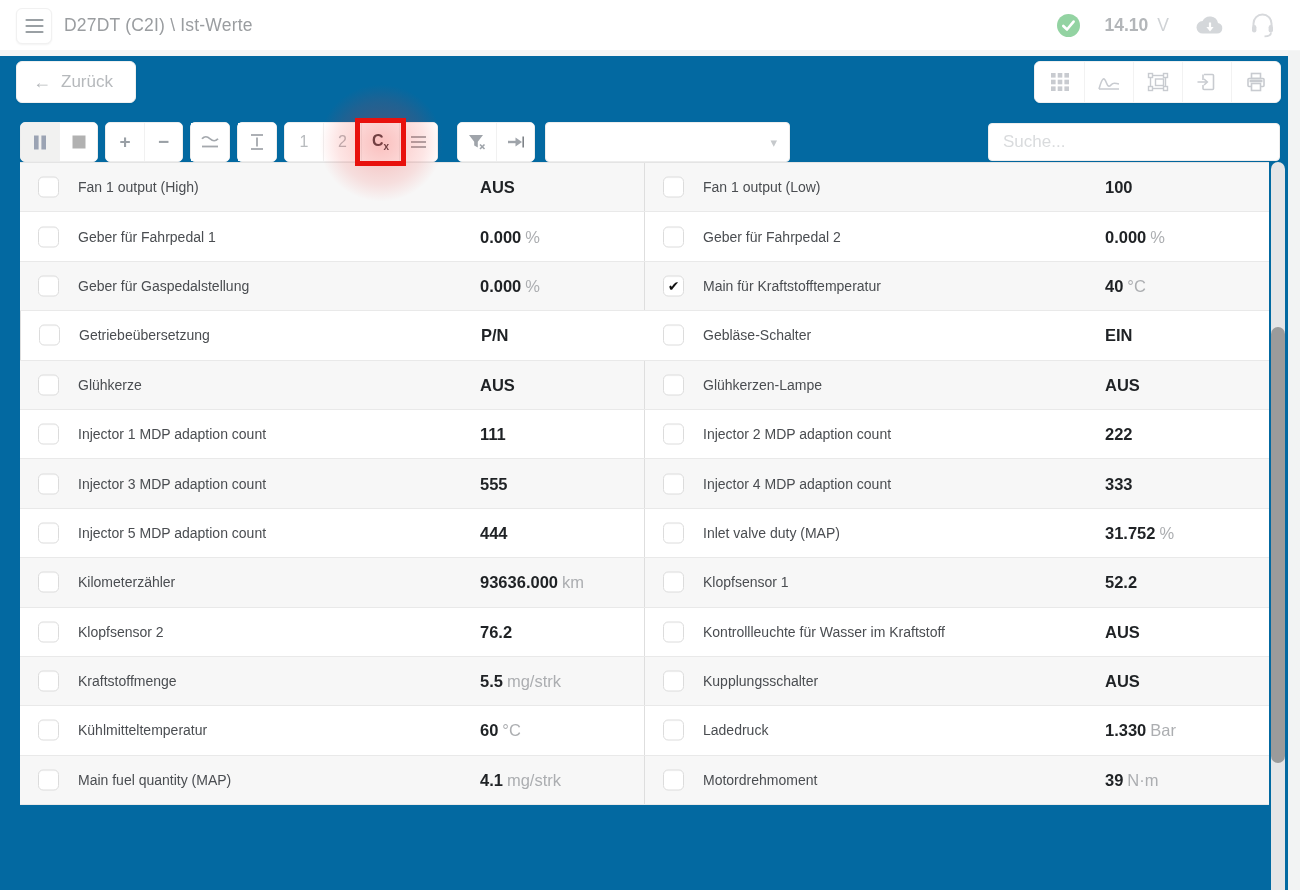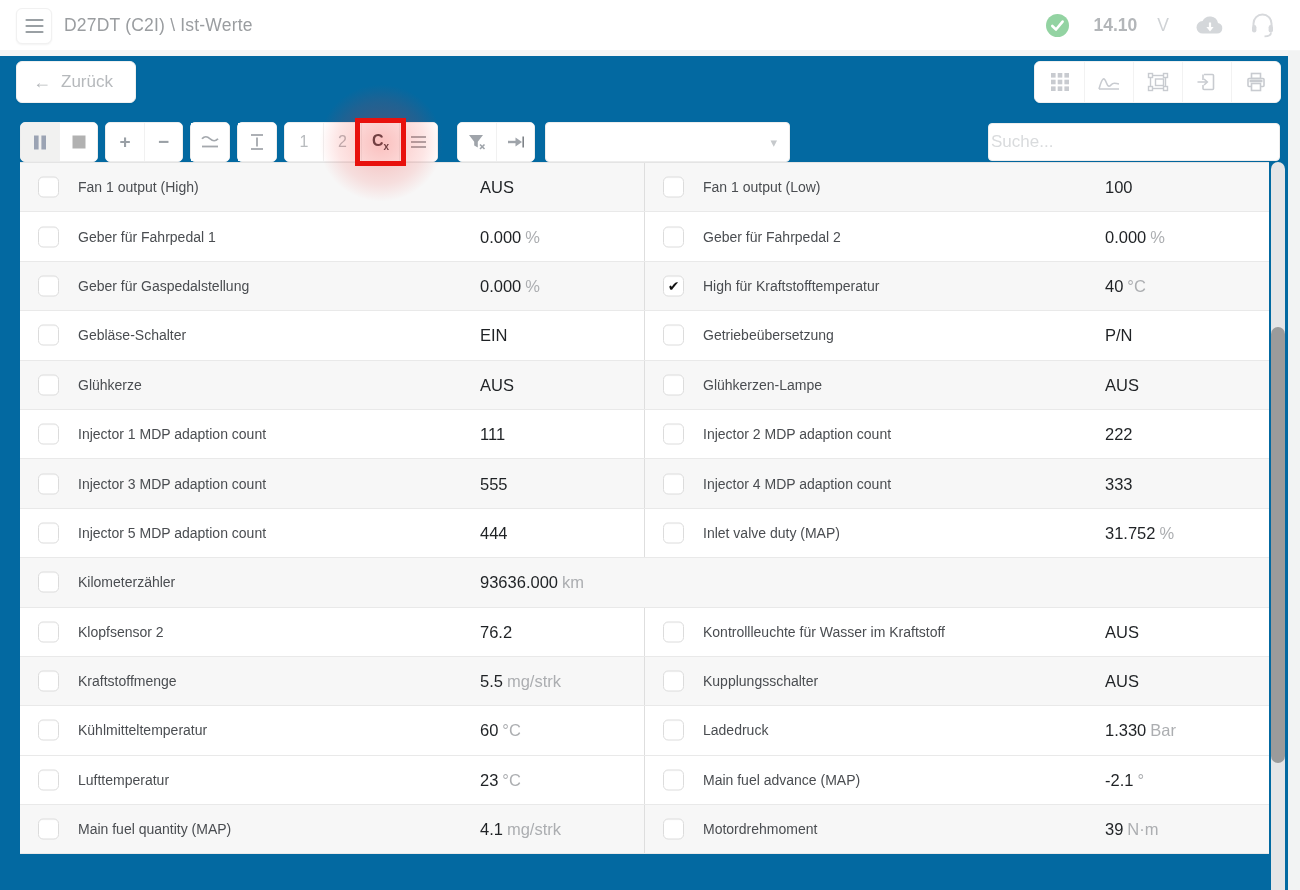--- a/index.html
+++ b/index.html
@@ -5,21 +5,21 @@
   * { margin:0; padding:0; box-sizing:border-box; }
   html,body { width:1300px; height:890px; }
   body { font-family:"Liberation Sans","DejaVu Sans",sans-serif; background:#fff; }
   #app { position:relative; width:1300px; height:890px; background:#0369a1; overflow:hidden; }
 
   
   .topbar { position:absolute; top:0; left:0; width:1300px; height:50px; background:#fff; display:flex; align-items:center; }
   .hamburger-btn { position:absolute; left:16px; top:8px; width:36px; height:36px; background:#fff; border:1px solid #f1f1f1; border-radius:6px; box-shadow:0 1px 2px rgba(0,0,0,.05); display:flex; align-items:center; justify-content:center; cursor:pointer; }
   .page-title { position:absolute; left:64px; top:0; height:50px; display:flex; align-items:center; font-size:17.5px; color:#9a9da0; letter-spacing:.2px; }
   .top-right { position:absolute; right:24px; top:0; height:50px; display:flex; align-items:center; gap:25px; }
-  .volt-wrap { display:flex; align-items:baseline; gap:20px; font-size:17.5px; }
+  .volt-wrap { display:flex; align-items:baseline; gap:9px; font-size:17.5px; }
   .volt-val { color:#b3b6b9; font-weight:600; }
   .volt-unit { color:#cfd2d5; }
   .band { position:absolute; top:50px; left:0; width:1300px; height:6px; background:#f5f6f6; }
 
   
   .back-btn { position:absolute; left:16px; top:61px; height:42px; padding:0 22px 0 16px; background:#fff; border:1px solid #f0f0f0; border-radius:6px; box-shadow:0 1px 3px rgba(0,0,0,.05); display:flex; align-items:center; gap:10px; font-size:17px; color:#b6b9bc; cursor:pointer; }
   .back-arrow { font-size:18px; color:#b6b9bc; }
   .view-group { position:absolute; top:61px; right:19px; height:42px; display:flex; background:#fff; border:1px solid #f0f0f0; border-radius:6px; box-shadow:0 1px 3px rgba(0,0,0,.05); overflow:hidden; }
   .view-btn { width:49px; height:40px; display:flex; align-items:center; justify-content:center; border-left:1px solid #f2f2f2; cursor:pointer; background:#fff; }
   .view-btn:first-child { border-left:none; }
@@ -31,39 +31,39 @@
   .tb-btn:first-child { border-left:none; border-radius:4px 0 0 4px; }
   .tb-btn:last-child { border-radius:0 4px 4px 0; }
   .tb-btn.active { background:#f1f1f0; }
   .glyph-btn { font-weight:700; color:#9aa0a6; font-size:19px; }
   .num-label { font-size:16px; color:#b8bbbe; }
   .cx-label { font-size:16px; font-weight:700; color:#43474c; }
   .cx-label sub { font-size:10px; font-weight:700; }
   .gap-lg { margin-left:12px; }
   .dropdown { width:245px; height:40px; background:#fff; border:1px solid #ededed; border-radius:4px; box-shadow:0 1px 2px rgba(0,0,0,.04); display:flex; align-items:center; justify-content:flex-end; padding:0 12px; color:#555; font-size:15px; cursor:pointer; margin-left:3px; }
   .caret { color:#c6c9cc; font-size:13px; }
-  .search-input { margin-left:auto; width:292px; height:38px; border:1px solid #ededed; border-radius:4px; box-shadow:0 1px 2px rgba(0,0,0,.03); padding:0 2px; font-size:17px; color:#555; font-family:inherit; outline:none; }
+  .search-input { margin-left:auto; width:292px; height:38px; border:1px solid #ededed; border-radius:4px; box-shadow:0 1px 2px rgba(0,0,0,.03); padding:0 14px; font-size:17px; color:#555; font-family:inherit; outline:none; }
   .search-input::placeholder { color:#d9dbdd; }
 
   
   .hl-anchor { position:absolute; inset:0; pointer-events:none; }
   .hl-glow { position:absolute; left:-60px; top:-55px; width:158px; height:150px; background:radial-gradient(closest-side, rgba(239,45,40,.30), rgba(239,45,40,.12) 55%, rgba(239,45,40,0) 78%); z-index:5; }
   .hl-box { position:absolute; left:-7px; top:-5px; right:-7px; bottom:-5px; border:5px solid #e8110d; z-index:6; }
 
   
   .vtable { position:absolute; top:162px; left:20px; width:1249px; height:728px; border-top:1px solid #e4e4e4; overflow:hidden; }
   .trow { display:flex; height:49.4px; border-bottom:1px solid #e9e9e9; background:#fff; }
   .trow.striped { background:#f7f7f7; }
   .tcell { position:relative; width:624px; height:100%; }
   .tcell.right { width:625px; border-left:1px solid #dedede; }
   .cb { position:absolute; left:18px; top:50%; transform:translateY(-50%); width:21px; height:21px; background:#fff; border:1px solid #dcdcdc; border-radius:5px; cursor:pointer; display:flex; align-items:center; justify-content:center; box-shadow:inset 0 1px 1px rgba(0,0,0,.02); }
   .cb.checked::after { content:"✔"; font-size:14px; color:#111; font-weight:700; line-height:1; }
   .plabel { position:absolute; left:58px; top:50%; transform:translateY(-50%); font-size:14px; color:#4a4d51; white-space:nowrap; }
   .pval { position:absolute; left:460px; top:50%; transform:translateY(-50%); font-size:16.5px; white-space:nowrap; }
-  .pval b { color:#1f2225; font-weight:400; }
+  .pval b { color:#1f2225; font-weight:700; }
   .pval i { font-style:normal; color:#acaeb1; margin-left:4px; }
 
   
   .scrollbar { position:absolute; top:162px; left:1271px; width:14px; height:728px; background:#e5e5e7; border-radius:8px 8px 0 0; }
   .scroll-thumb { position:absolute; top:165px; left:0; width:14px; height:436px; background:#9b9b9b; border-radius:7px; cursor:pointer; }
   .right-gutter { position:absolute; top:51px; left:1288px; width:12px; height:839px; background:#f2f3f3; }
 
   svg { display:block; }
 </style>
 </head>
@@ -303,35 +303,35 @@
     </div>
   </div>
         <div class="trow striped">
     <div class="tcell left">
       <span class="cb"></span>
       <span class="plabel">Geber für Gaspedalstellung</span>
       <span class="pval"><b>0.000</b><i>%</i></span>
     </div>
     <div class="tcell right">
       <span class="cb checked"></span>
-      <span class="plabel">High für Kraftstofftemperatur</span>
+      <span class="plabel">Main für Kraftstofftemperatur</span>
       <span class="pval"><b>40</b><i>°C</i></span>
     </div>
   </div>
         <div class="trow">
+    <div class="tcell right">
+      <span class="cb"></span>
+      <span class="plabel">Getriebeübersetzung</span>
+      <span class="pval"><b>P/N</b><i></i></span>
+    </div>
     <div class="tcell left">
       <span class="cb"></span>
       <span class="plabel">Gebläse-Schalter</span>
       <span class="pval"><b>EIN</b><i></i></span>
     </div>
-    <div class="tcell right">
-      <span class="cb"></span>
-      <span class="plabel">Getriebeübersetzung</span>
-      <span class="pval"><b>P/N</b><i></i></span>
-    </div>
   </div>
         <div class="trow striped">
     <div class="tcell left">
       <span class="cb"></span>
       <span class="plabel">Glühkerze</span>
       <span class="pval"><b>AUS</b><i></i></span>
     </div>
     <div class="tcell right">
       <span class="cb"></span>
       <span class="plabel">Glühkerzen-Lampe</span>
@@ -373,20 +373,25 @@
       <span class="plabel">Inlet valve duty (MAP)</span>
       <span class="pval"><b>31.752</b><i>%</i></span>
     </div>
   </div>
         <div class="trow striped">
     <div class="tcell left">
       <span class="cb"></span>
       <span class="plabel">Kilometerzähler</span>
       <span class="pval"><b>93636.000</b><i>km</i></span>
     </div>
+    <div class="tcell right">
+      <span class="cb"></span>
+      <span class="plabel">Klopfsensor 1</span>
+      <span class="pval"><b>52.2</b><i></i></span>
+    </div>
   </div>
         <div class="trow">
     <div class="tcell left">
       <span class="cb"></span>
       <span class="plabel">Klopfsensor 2</span>
       <span class="pval"><b>76.2</b><i></i></span>
     </div>
     <div class="tcell right">
       <span class="cb"></span>
       <span class="plabel">Kontrollleuchte für Wasser im Kraftstoff</span>
@@ -408,32 +413,20 @@
         <div class="trow">
     <div class="tcell left">
       <span class="cb"></span>
       <span class="plabel">Kühlmitteltemperatur</span>
       <span class="pval"><b>60</b><i>°C</i></span>
     </div>
     <div class="tcell right">
       <span class="cb"></span>
       <span class="plabel">Ladedruck</span>
       <span class="pval"><b>1.330</b><i>Bar</i></span>
-    </div>
-  </div>
-        <div class="trow">
-    <div class="tcell left">
-      <span class="cb"></span>
-      <span class="plabel">Lufttemperatur</span>
-      <span class="pval"><b>23</b><i>°C</i></span>
-    </div>
-    <div class="tcell right">
-      <span class="cb"></span>
-      <span class="plabel">Main fuel advance (MAP)</span>
-      <span class="pval"><b>-2.1</b><i>°</i></span>
     </div>
   </div>
         <div class="trow striped">
     <div class="tcell left">
       <span class="cb"></span>
       <span class="plabel">Main fuel quantity (MAP)</span>
       <span class="pval"><b>4.1</b><i>mg/strk</i></span>
     </div>
     <div class="tcell right">
       <span class="cb"></span>

